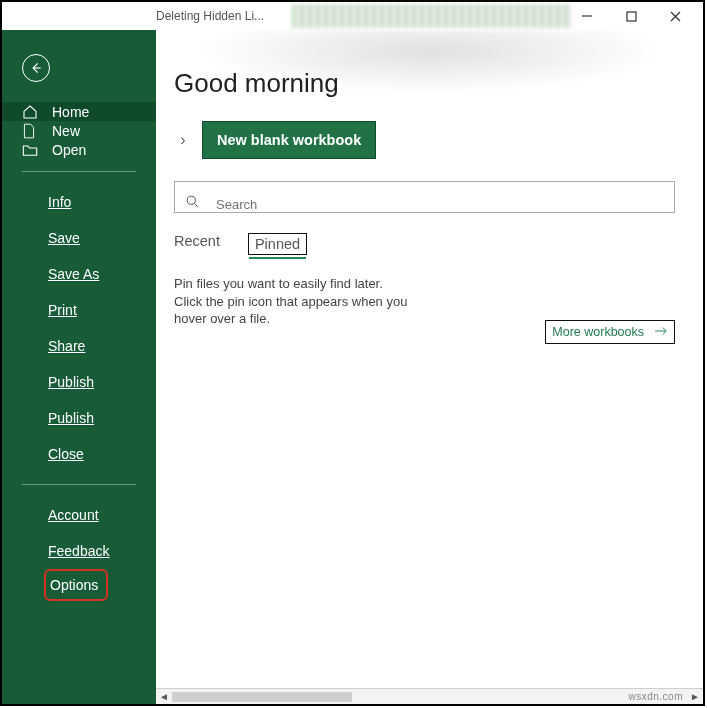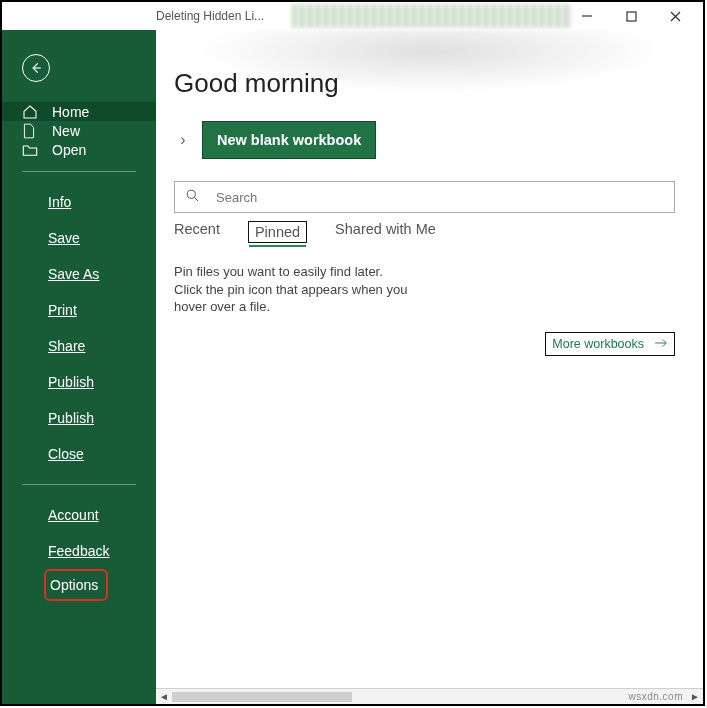--- a/index.html
+++ b/index.html
@@ -47,35 +47,35 @@
     filter: blur(2px); pointer-events:none;
   }
   .greeting { font-size:26px; font-weight:500; color:#222; margin:28px 0 22px 0; }
   .template-row { display:flex; align-items:center; gap:10px; margin-bottom:22px;}
   .chevron { width:18px; text-align:center; color:#666; font-size:16px; }
   .new-wb {
     background:#217346; color:#fff; font-size:14.5px; font-weight:600;
     padding:10px 14px; border:1px solid #0f4a2a;
   }
   .search-wrap {
-    display:flex; align-items:center; border:1px solid #aaa; height:32px;
-    padding:0 10px; gap:16px; margin-bottom:8px;
+    display:flex; align-items:flex-end; border:1px solid #aaa; height:32px;
+    padding:0 10px; gap:16px; margin-bottom:20px;
   }
   .search-wrap input {
     border:none; outline:none; flex:1; font-size:13px; color:#555; background:transparent;
   }
   .tabs { display:flex; gap:28px; margin-bottom:20px; font-size:14.5px;}
   .tab { color:#555; cursor:pointer; }
   .tab.active-box { border:1.5px solid #111; padding:2px 6px; position:relative; }
   .tab.active-box::after {
     content:""; position:absolute; left:0; right:0; bottom:-5px; height:2px; background:#1f8a54;
   }
   .hint { font-size:13px; color:#444; max-width:240px; line-height:1.35;}
   .more-wb {
-    position:absolute; right:28px; top:302px;
+    position:absolute; right:28px; top:290px;
     border:1.5px solid #111; color:#1f7a4c; font-size:12.5px;
     padding:4px 6px; display:flex; align-items:center; gap:10px;
   }
   .hscroll {
     position:absolute; left:154px; right:0; bottom:0; height:16px;
     border-top:1px solid #d0d0d0; background:#f3f3f3; display:flex; align-items:center;
     font-size:10px;
   }
   .hs-arrow { width:16px; height:14px; display:flex; align-items:center; justify-content:center; color:#555;}
   .hs-track { flex:1; height:10px; position:relative; }
@@ -184,21 +184,20 @@
               <circle cx="10" cy="10" r="6.5" fill="none" stroke="#555" stroke-width="1.6"></circle>
               <line x1="15" y1="15" x2="21" y2="21" stroke="#555" stroke-width="1.6"></line>
             </svg>
         </span>
         <input type="text" placeholder="Search" style="">
       </div>
 
       <div class="tabs">
         <span class="tab">Recent</span>
         <span class="tab active-box">Pinned</span>
-        <span class="tab">Shared with Me</span>
       </div>
 
       <div class="hint">Pin files you want to easily find later. Click the pin icon that appears when you hover over a file.</div>
 
       <div class="more-wb">
         <span>More workbooks</span>
         <span>
           <svg width="14" height="10" viewBox="0 0 24 16">
               <line x1="2" y1="8" x2="20" y2="8" stroke="#1f7a4c" stroke-width="1.6"></line>
               <path d="M15 2 L21 8 L15 14" fill="none" stroke="#1f7a4c" stroke-width="1.6"></path>

